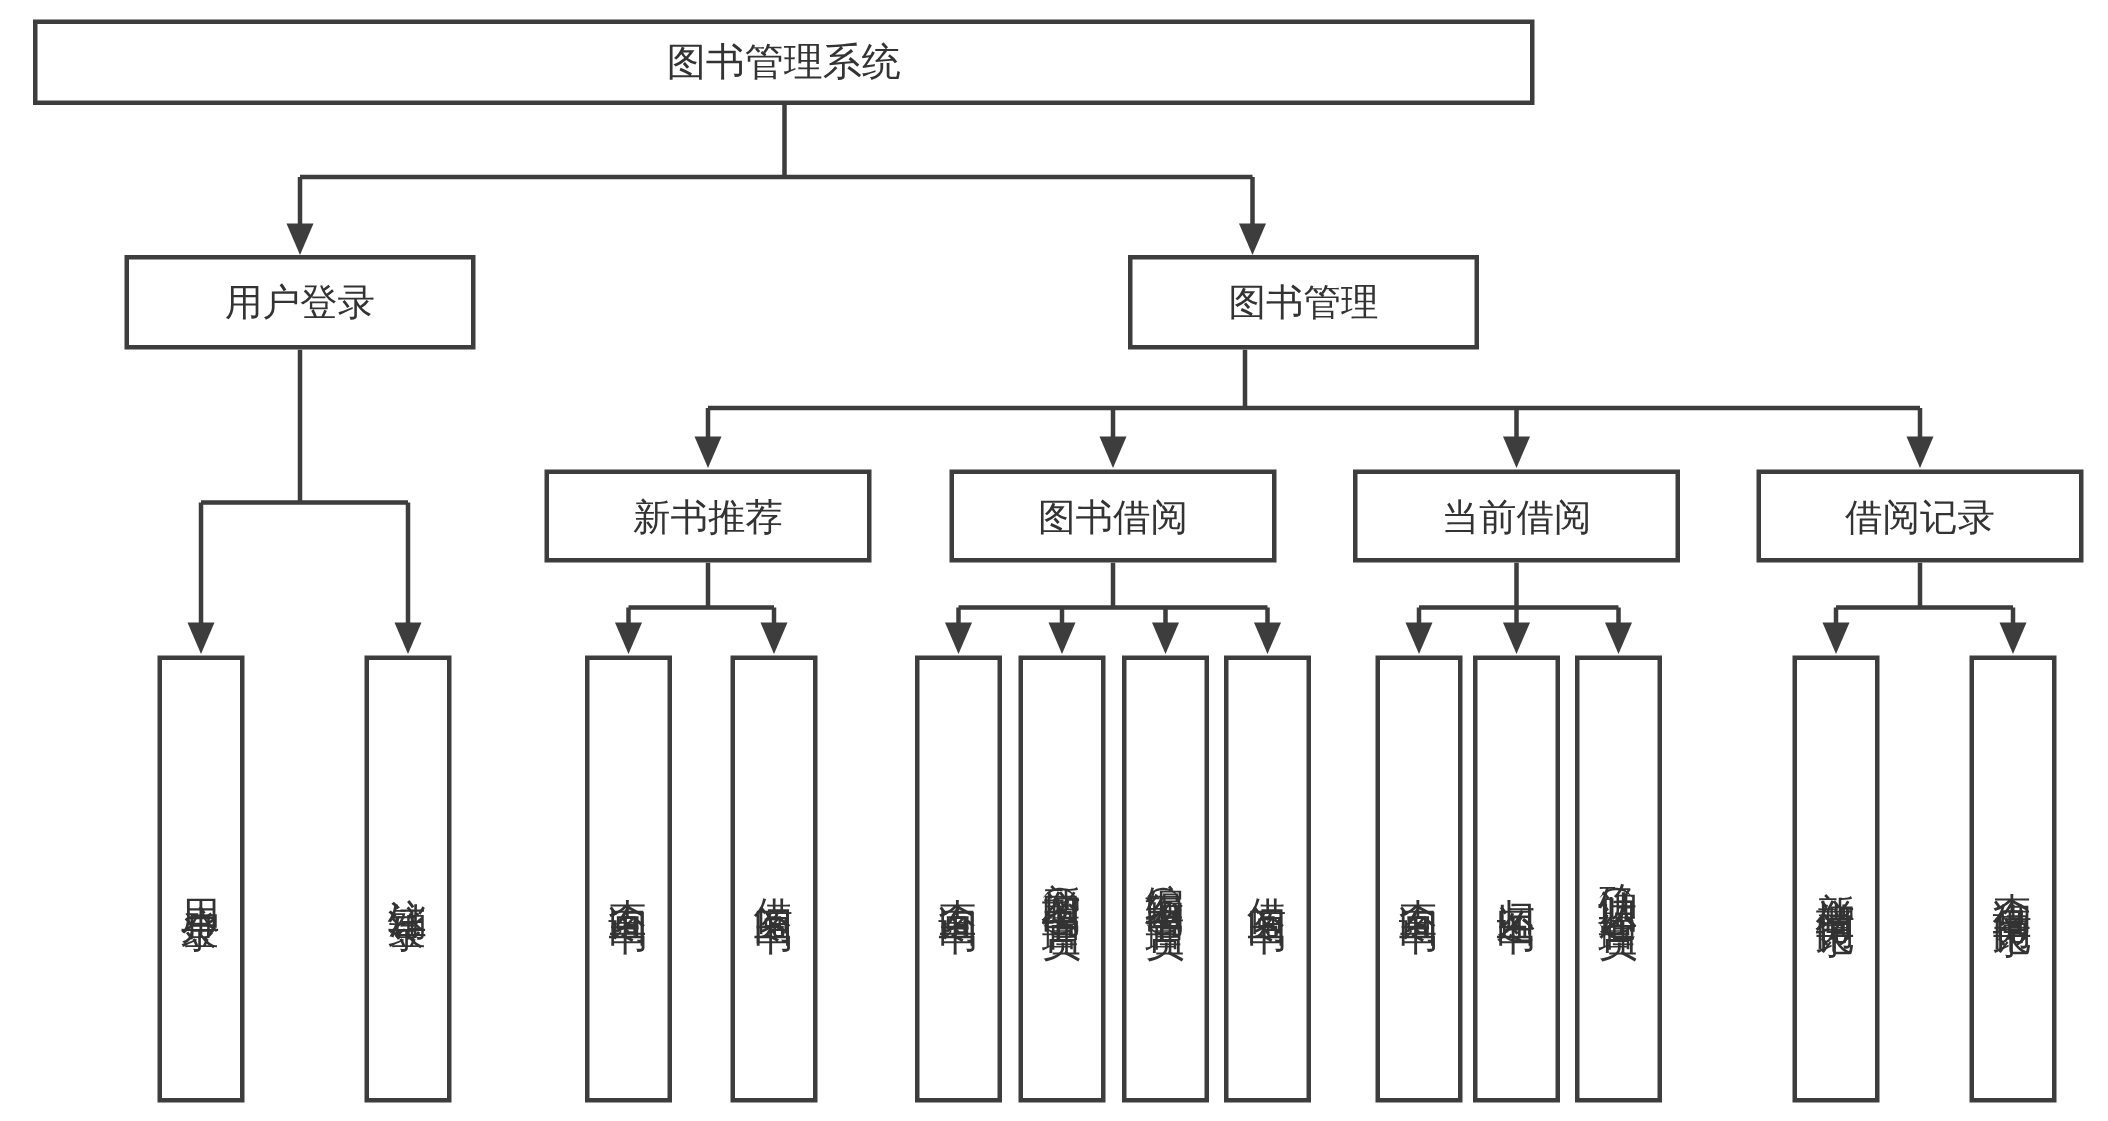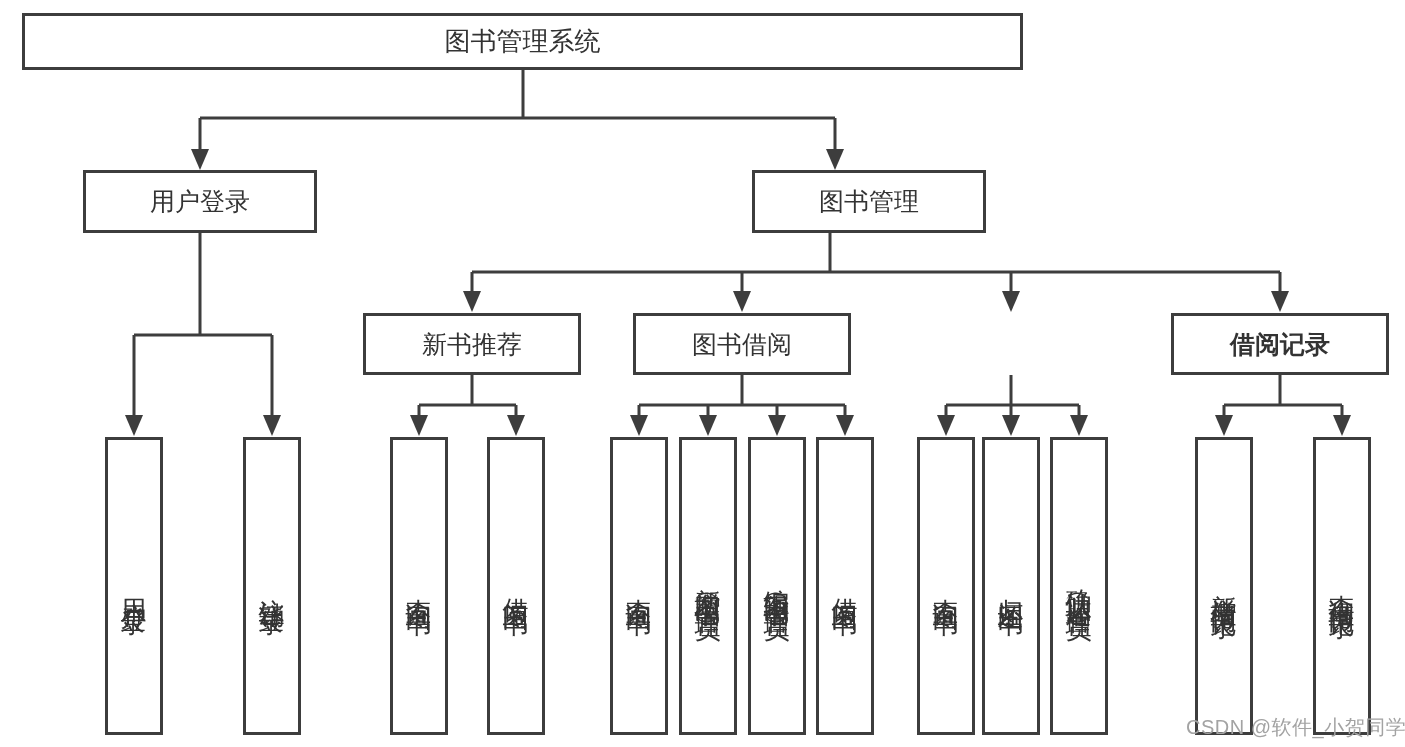--- a/index.html
+++ b/index.html
@@ -116,21 +116,22 @@
     </g>
   </svg>
 
   <div class="box root">图书管理系统</div>
 
   <div class="box l2" style="left:83px;">用户登录</div>
   <div class="box l2" style="left:713px;margin-left:39px;">图书管理</div>
 
   <div class="box l3" style="left:633px;">图书借阅</div>
   <div class="box l3" style="left:363px;">新书推荐</div>
-  <div class="box l3" style="left:1171px;font-weight:bold;">借阅记录</div>
+  <div class="box l3" style="left:902px;">当前借阅</div>
+  <div class="box l3" style="left:1171px;">借阅记录</div>
 
   <div class="box leaf" style="left:105px;">
     <span>用户登录</span>
   </div>
   <div class="box leaf" style="left:243px;">
     <span>注销登录</span>
   </div>
 
   <div class="box leaf" style="left:390px;">
     <span>查询图书</span>
@@ -162,15 +163,14 @@
     <span>确认归还（管理员）</span>
   </div>
 
   <div class="box leaf" style="left:1195px;">
     <span>新增借阅记录</span>
   </div>
   <div class="box leaf" style="left:1313px;">
     <span>查询借阅记录</span>
   </div>
 
-  <div class="watermark">CSDN @软件_小贺同学</div>
 
 </div>
 
 </body></html>

